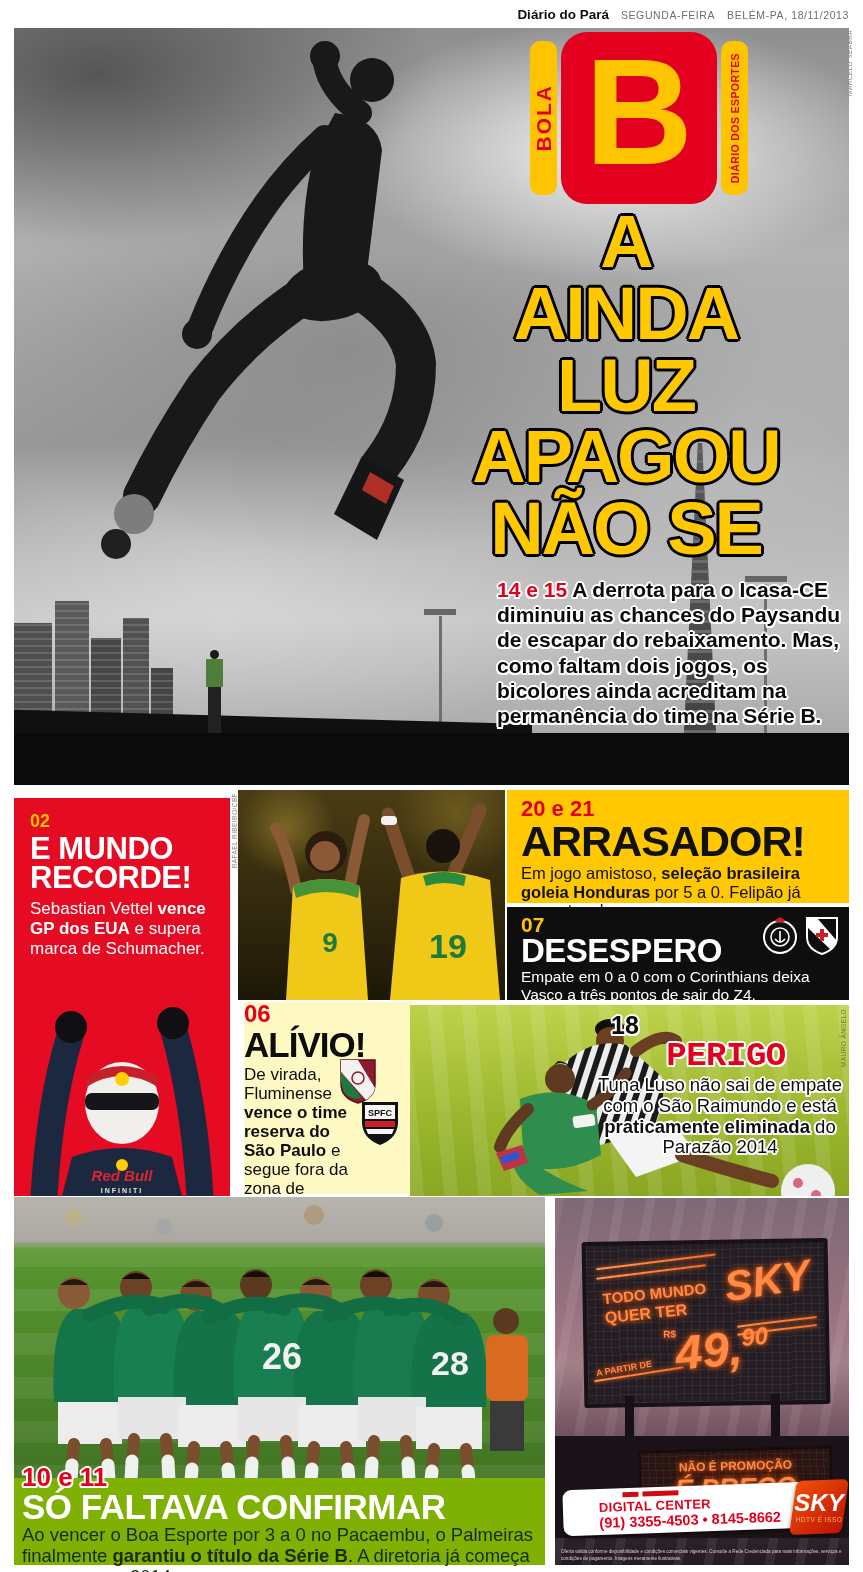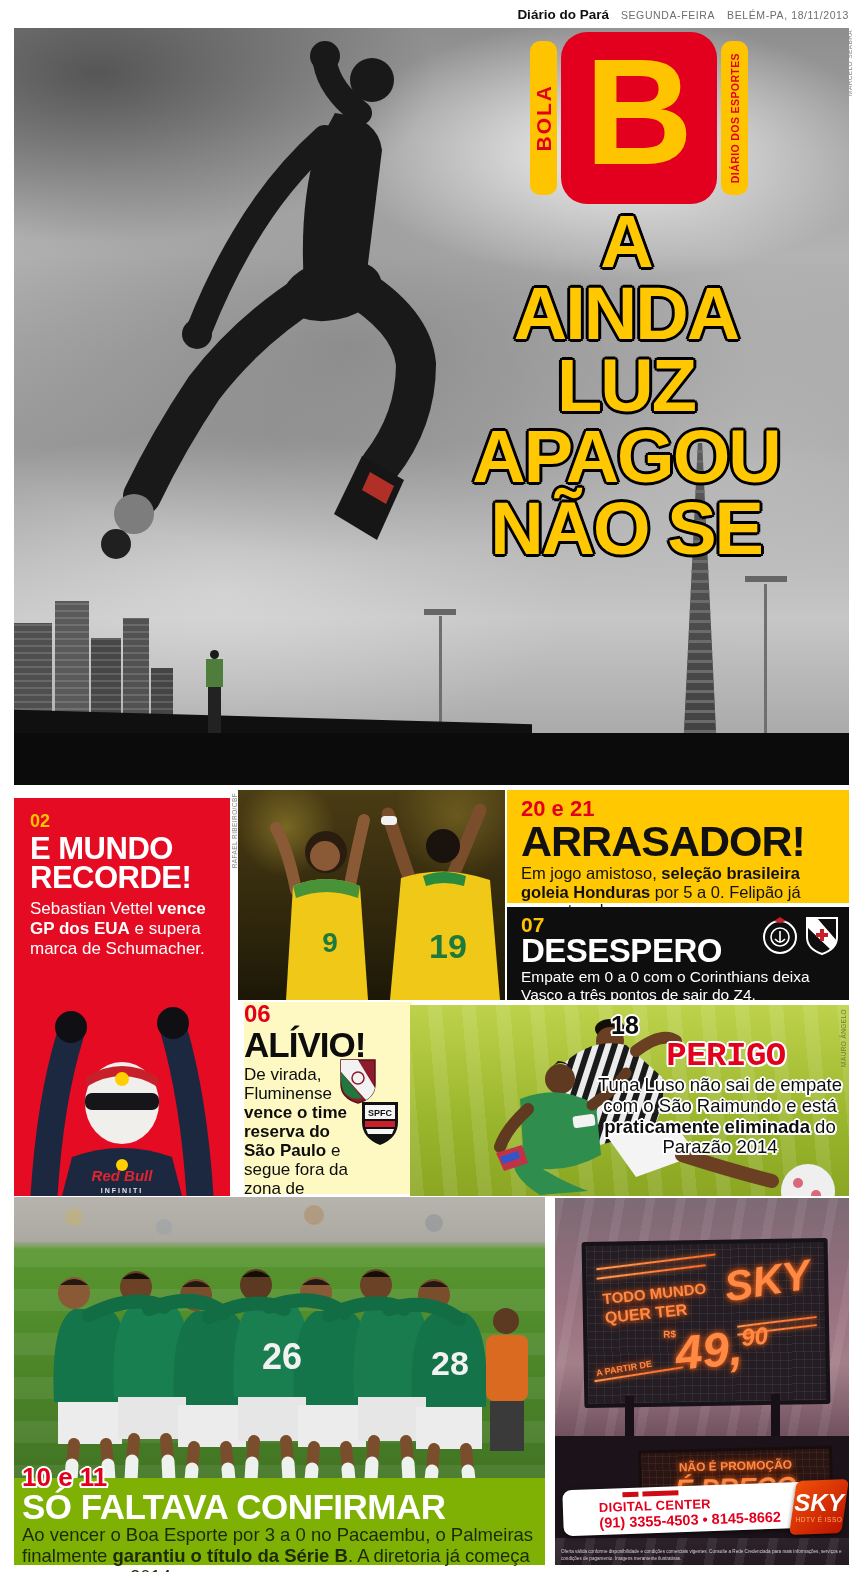--- a/index.html
+++ b/index.html
@@ -198,20 +198,24 @@
     </div>
 
     <div class="headline">
       <div class="ob">A</div>
       <div class="ob">AINDA</div>
       <div class="ob">LUZ</div>
       <div class="ob">APAGOU</div>
       <div class="ob">NÃO SE</div>
     </div>
 
+    <div class="summary ow">
+      <span class="pg ow">14 e 15</span>
+      <span>A derrota para o Icasa-CE diminuiu as chances do Paysandu de escapar do rebaixamento. Mas, como faltam dois jogos, os bicolores ainda acreditam na permanência do time na Série B.</span>
+    </div>
   </div>
 
   <div class="redbox">
     <div class="pad">
       <div class="pgnum-y">02</div>
       <h2>E MUNDO RECORDE!</h2>
       <p><span>Sebastian Vettel </span><span class="b7">vence GP dos EUA</span><span> e supera marca de Schumacher.</span></p>
     </div>
     <svg class="abs" style="left:0;bottom:0;" width="216" height="215" viewBox="0 0 216 215">
       <path d="M30,215 Q36,120 56,55" stroke="#1c2840" stroke-width="27" fill="none" stroke-linecap="round"></path>

